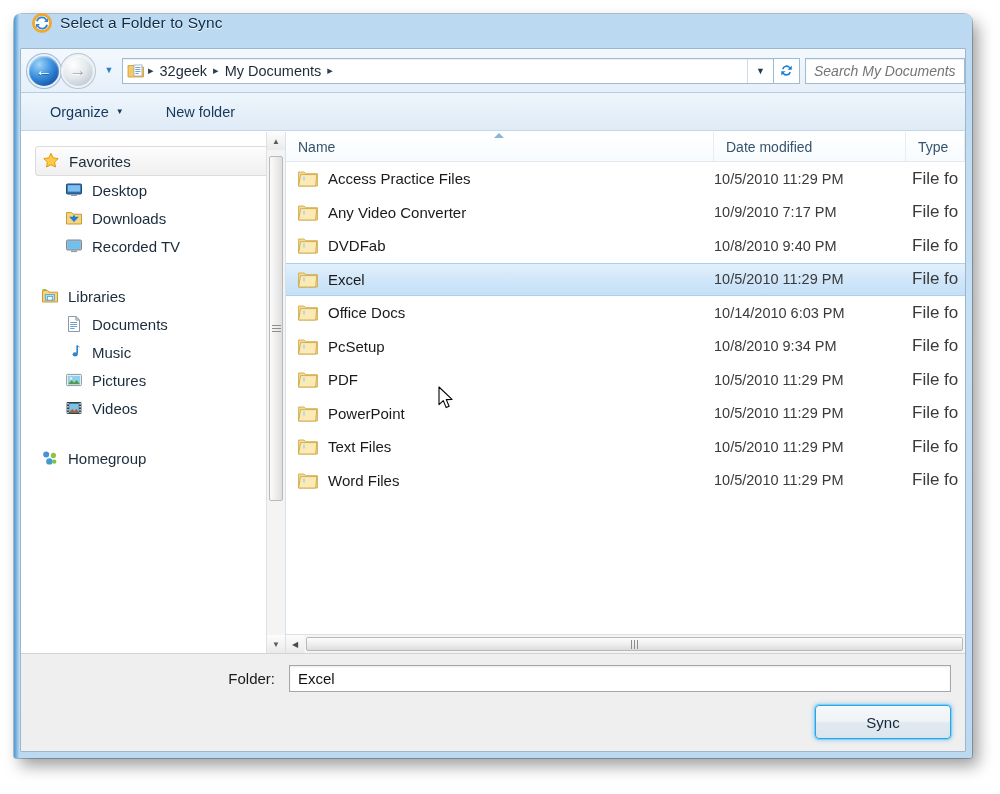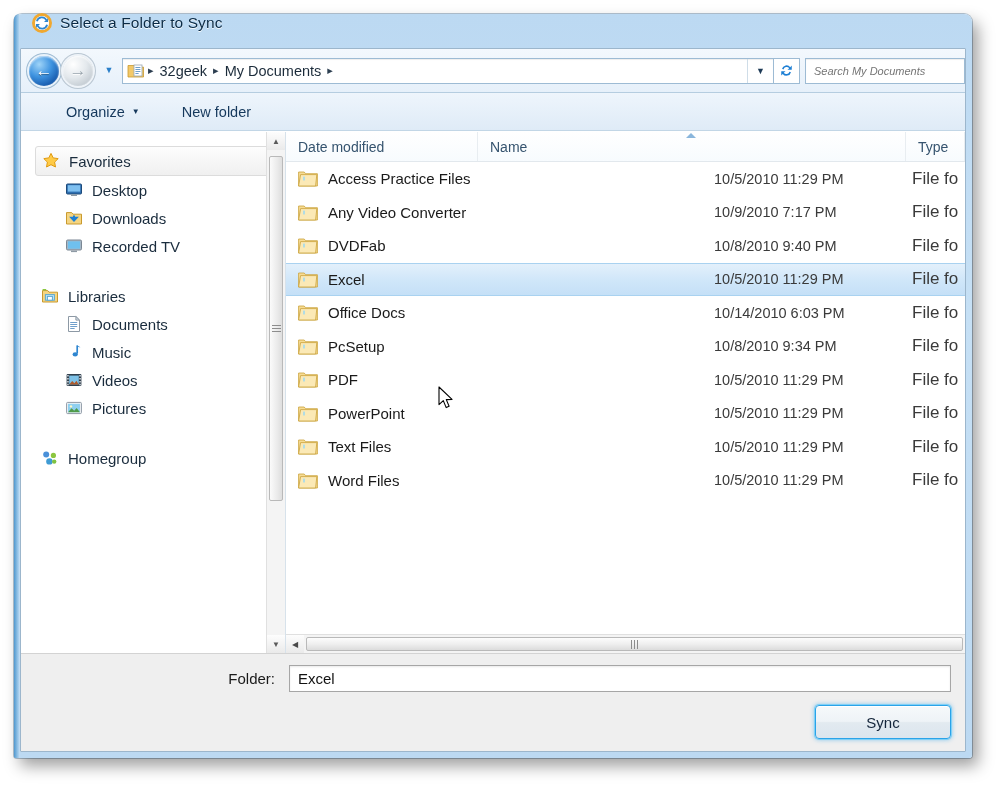--- a/index.html
+++ b/index.html
@@ -98,26 +98,26 @@
 
   #searchbox {
     flex: 0 0 auto; width: 160px; height: 26px; margin-left: 5px;
     background: #fff; border: 1px solid #9dbbd4;
     display: flex; align-items: center; padding-left: 8px;
     box-shadow: inset 0 1px 1px rgba(0,0,0,.07);
   }
   #search-input {
     border: 0; outline: 0; width: 100%;
     font-family: "Liberation Sans", sans-serif;
-    font-size: 11px; font-style: italic; color: #404040; background: transparent;
+    font-size: 14px; font-style: italic; color: #404040; background: transparent;
   }
 
   
   #toolbar {
-    height: 38px; display: flex; align-items: center; gap: 4px; padding-left: 34px;
+    height: 38px; display: flex; align-items: center; gap: 4px; padding-left: 18px;
     background: linear-gradient(to bottom,#eef5fc 0%, #dfebf7 100%);
     border-bottom: 1px solid #c2d6e6;
   }
   .tb-item {
     display: flex; align-items: center; gap: 7px;
     font-size: 14.5px; color: #15385c; padding: 5px 11px; border-radius: 3px;
   }
   .tb-caret { font-size: 8px; color: #15385c; }
 
   
@@ -388,45 +388,45 @@
           <div class="np-item">
             <svg class="np-ico" viewBox="0 0 18 18">
               <path d="M12.2 2.4v8.2" stroke="#2f86d0" stroke-width="1.7" fill="none"></path>
               <path d="M12.2 2.4c1.6.5 2.8 1.2 3.2 2.6-1-.9-2-1.3-3.2-1.4z" fill="#2f86d0"></path>
               <ellipse cx="10.2" cy="11.4" rx="2.6" ry="2.1" fill="#2f86d0"></ellipse>
             </svg>
             <span>Music</span>
           </div>
           <div class="np-item">
             <svg class="np-ico" viewBox="0 0 18 18">
+              <rect x="1.6" y="3.4" width="14.8" height="11.2" rx="1" fill="#f2f5f8" stroke="#8d99a5"></rect>
+              <rect x="3" y="4.8" width="12" height="8.4" fill="#8fd0f0"></rect>
+              <circle cx="6" cy="7.4" r="1.2" fill="#fff7c2"></circle>
+              <path d="M3 13.2l3.6-4 2.6 2.6 2.4-2.8 3.4 4.2z" fill="#4f9b4a"></path>
+            </svg>
+            <span>Pictures</span>
+          </div>
+          <div class="np-item">
+            <svg class="np-ico" viewBox="0 0 18 18">
               <rect x="1.6" y="3" width="14.8" height="12" rx="1" fill="#30404e"></rect>
               <rect x="4.2" y="4.6" width="9.6" height="8.8" fill="#7ec2e8"></rect>
               <path d="M4.2 13.4l3-3.4 2.2 2.2 2-2.4 2.4 3.6z" fill="#b05a2a"></path>
               <g fill="#f2f5f8">
                 <rect x="2.3" y="4" width="1.3" height="1.5"></rect>
                   <rect x="2.3" y="7" width="1.3" height="1.5"></rect>
                 <rect x="2.3" y="10" width="1.3" height="1.5"></rect>
                   <rect x="2.3" y="12.8" width="1.3" height="1.5"></rect>
                 <rect x="14.4" y="4" width="1.3" height="1.5"></rect>
                   <rect x="14.4" y="7" width="1.3" height="1.5"></rect>
                 <rect x="14.4" y="10" width="1.3" height="1.5"></rect>
                   <rect x="14.4" y="12.8" width="1.3" height="1.5"></rect>
               </g>
             </svg>
             <span>Videos</span>
           </div>
-          <div class="np-item">
-            <svg class="np-ico" viewBox="0 0 18 18">
-              <rect x="1.6" y="3.4" width="14.8" height="11.2" rx="1" fill="#f2f5f8" stroke="#8d99a5"></rect>
-              <rect x="3" y="4.8" width="12" height="8.4" fill="#8fd0f0"></rect>
-              <circle cx="6" cy="7.4" r="1.2" fill="#fff7c2"></circle>
-              <path d="M3 13.2l3.6-4 2.6 2.6 2.4-2.8 3.4 4.2z" fill="#4f9b4a"></path>
-            </svg>
-            <span>Pictures</span>
-          </div>
 
           <div class="np-gap"></div>
 
           <div class="np-header">
             <svg class="np-ico" viewBox="0 0 18 18">
               <circle cx="5.2" cy="5.6" r="3" fill="#4a90d9"></circle>
               <circle cx="12.4" cy="6.4" r="2.6" fill="#8cc63f"></circle>
               <circle cx="8.4" cy="12.4" r="3.2" fill="#3f9bd4"></circle>
               <circle cx="13.2" cy="12.6" r="2.2" fill="#7fc241"></circle>
             </svg>
@@ -443,26 +443,26 @@
                 <i></i>
               </span>
           </div>
           <div class="vsb-btn bot">▼</div>
         </div>
       </div>
 
       <div id="filepane">
 
         <div id="col-header">
-          <div class="col col-date">
-            <span>Date modified</span>
-          </div>
           <div class="col col-name">
             <span>Name</span>
             <span class="sort-arrow"></span>
+          </div>
+          <div class="col col-date">
+            <span>Date modified</span>
           </div>
           <div class="col col-type">
             <span>Type</span>
           </div>
         </div>
 
         <div id="rows">
             <div class="row">
               <div class="cell-name">
                 <svg class="folder-ico" viewBox="0 0 20 17">

